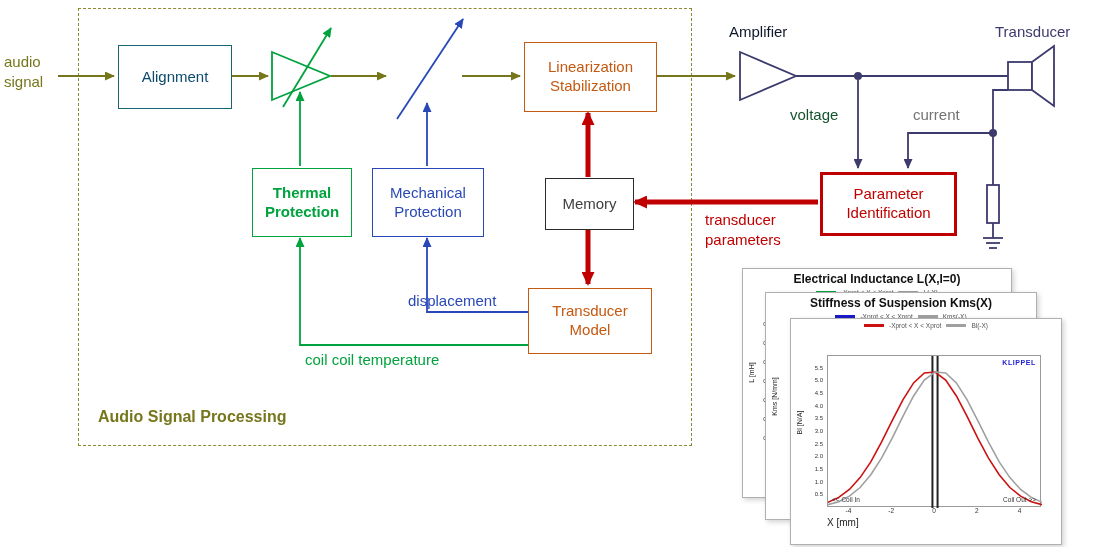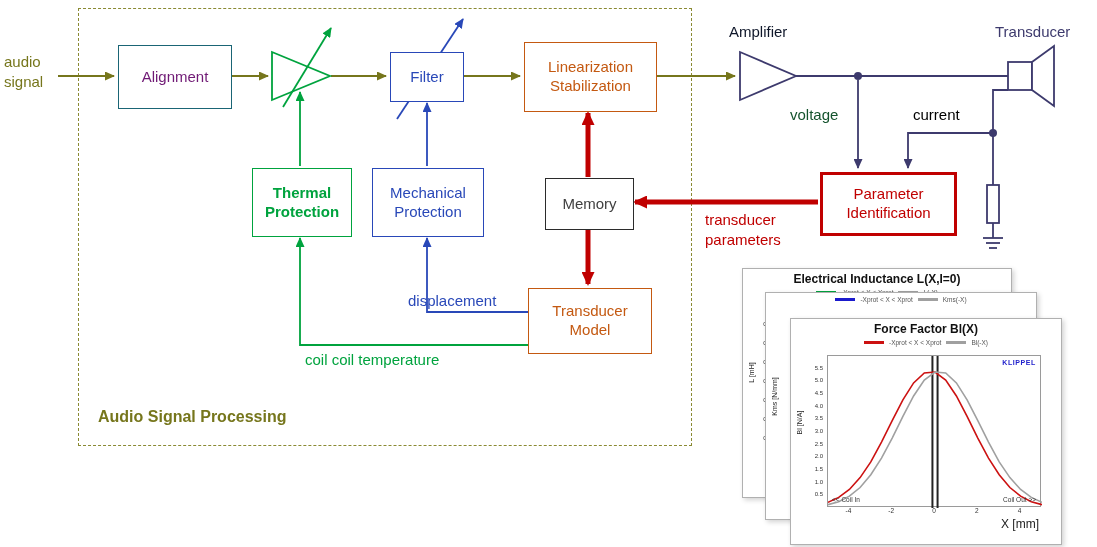--- a/index.html
+++ b/index.html
@@ -10,21 +10,21 @@
   svg.wires{position:absolute;left:0;top:0;z-index:2;}
   .chart-panel{position:absolute;background:#fff;border:1px solid #b0b0b0;box-shadow:2px 2px 5px rgba(0,0,0,.18);}
   .chart-title{text-align:center;font-weight:bold;font-size:12px;margin-top:3px;color:#111;}
   .chart-legend{display:flex;justify-content:center;align-items:center;gap:5px;font-size:6.5px;color:#555;margin-top:2px;height:8px;}
   .legend-swatch{display:inline-block;width:20px;height:3px;background:#888;}
   .chart-plot{position:absolute;left:36px;top:36px;width:212px;height:150px;border:1px solid #9a9a9a;background:#fff;}
   .y-col{position:absolute;left:12px;top:36px;width:22px;height:150px;font-size:6px;color:#333;}
   .ytick{position:absolute;right:2px;}
   .x-row{position:absolute;left:36px;top:188px;width:212px;height:9px;font-size:6.5px;color:#333;}
   .xtick{position:absolute;transform:translateX(-50%);}
-  .xlabel{position:absolute;left:36px;top:198px;width:212px;text-align:right;font-size:12px;color:#222;}
+  .xlabel{position:absolute;left:36px;top:198px;width:212px;text-align:left;font-size:10px;color:#222;}
   .ylabel{position:absolute;left:-22px;top:100px;width:60px;text-align:center;transform:rotate(-90deg);font-size:7px;color:#222;}
   .brand{position:absolute;right:4px;top:3px;color:#2222cc;font-size:7px;font-weight:bold;letter-spacing:.6px;}
   .coil-left{position:absolute;left:4px;bottom:3px;font-size:6.5px;color:#333;}
   .coil-right{position:absolute;right:4px;bottom:3px;font-size:6.5px;color:#333;}
 </style>
 </head>
 <body>
 
 <div id="stage">
 
@@ -78,40 +78,39 @@
     <circle cx="993" cy="133" r="4" fill="#3d3a6d"></circle>
     <rect x="987" y="185" width="12" height="38" fill="#fff" stroke="#3d3a6d" stroke-width="1.8"></rect>
     <line x1="993" y1="223" x2="993" y2="238" stroke="#3d3a6d" stroke-width="1.8"></line>
     <line x1="983" y1="238" x2="1003" y2="238" stroke="#3d3a6d" stroke-width="1.8"></line>
     <line x1="986" y1="243" x2="1000" y2="243" stroke="#3d3a6d" stroke-width="1.8"></line>
     <line x1="989" y1="248" x2="997" y2="248" stroke="#3d3a6d" stroke-width="1.8"></line>
     <line x1="858" y1="80" x2="858" y2="168" stroke="#3d3a6d" stroke-width="1.8" marker-end="url(#m-indigo)"></line>
     <polyline points="993,133 908,133 908,168" fill="none" stroke="#3d3a6d" stroke-width="1.8" marker-end="url(#m-indigo)"></polyline>
   </svg>
 
-  <div class="dbox" style="left:118px;top:45px;width:112px;height:62px;border:1.6px solid #1a6575;color:#701a75;">Alignment</div>
-  <div class="dbox" style="left:390px;top:52px;width:72px;height:48px;border:1.6px solid #2948b8;color:#2948b8;">Filter</div>
+  <div class="dbox" style="left:118px;top:45px;width:112px;height:62px;border:1.6px solid #1a6575;color:#0c4a6e;">Alignment</div>
   <div class="dbox" style="left:524px;top:42px;width:131px;height:68px;border:1.6px solid #c45911;color:#c45911;">Linearization
 Stabilization</div>
   <div class="dbox" style="left:252px;top:168px;width:98px;height:67px;border:1.6px solid #00a33e;color:#00a33e;font-weight:bold;">Thermal
 Protection</div>
   <div class="dbox" style="left:372px;top:168px;width:110px;height:67px;border:1.6px solid #2948b8;color:#2948b8;">Mechanical
 Protection</div>
   <div class="dbox" style="left:545px;top:178px;width:87px;height:50px;border:1.6px solid #2b2b2b;color:#404040;">Memory</div>
   <div class="dbox" style="left:528px;top:288px;width:122px;height:64px;border:1.6px solid #c45911;color:#c45911;">Transducer
 Model</div>
   <div class="dbox" style="left:820px;top:172px;width:131px;height:58px;border:3.5px solid #c00000;color:#c00000;">Parameter
 Identification</div>
 
   <div class="dlabel" style="left:4px;top:52px;color:#76761c;">audio
 signal</div>
   <div class="dlabel" style="left:729px;top:22px;color:#0f172a;">Amplifier</div>
   <div class="dlabel" style="left:995px;top:22px;color:#3d3a6d;">Transducer</div>
   <div class="dlabel" style="left:790px;top:105px;color:#14532d;">voltage</div>
-  <div class="dlabel" style="left:913px;top:105px;color:#000000;">current</div>
+  <div class="dlabel" style="left:913px;top:105px;color:#737373;">current</div>
   <div class="dlabel" style="left:408px;top:291px;color:#2948b8;">displacement</div>
   <div class="dlabel" style="left:305px;top:350px;color:#00a33e;">coil coil temperature</div>
   <div class="dlabel" style="left:705px;top:210px;color:#c00000;">transducer
 parameters</div>
   <div class="dlabel" style="left:98px;top:406px;color:#76761c;font-size:16px;font-weight:bold;">Audio Signal Processing</div>
 
   <div class="chart-panel" style="left:742px;top:268px;width:268px;height:228px;z-index:5;">
     <div class="chart-title">Electrical Inductance L(X,I=0)</div>
     <div class="chart-legend">
       <span class="legend-swatch" style="background: rgb(0, 163, 62);"></span>
@@ -126,20 +125,21 @@
         <div class="ytick" style="top: 54px;">0.50</div>
         <div class="ytick" style="top: 73px;">0.45</div>
         <div class="ytick" style="top: 92px;">0.40</div>
         <div class="ytick" style="top: 111px;">0.35</div>
         <div class="ytick" style="top: 130px;">0.30</div>
       </div>
     <div class="chart-plot"></div>
   </div>
 
   <div class="chart-panel" style="left:765px;top:292px;width:270px;height:226px;z-index:6;">
+    <div class="chart-title">Stiffness of Suspension Kms(X)</div>
     <div class="chart-legend">
       <span class="legend-swatch" style="background: rgb(26, 26, 204);"></span>
       <span>-Xprot &lt; X &lt; Xprot</span>
       <span class="legend-swatch" style="background: rgb(160, 160, 160);"></span>
       <span>Kms(-X)</span>
     </div>
     <div class="ylabel">Kms [N/mm]</div>
     <div class="y-col">
         <div class="ytick" style="top: 12.2px;">2.0</div>
         <div class="ytick" style="top: 27.4px;">1.8</div>
@@ -148,21 +148,20 @@
         <div class="ytick" style="top: 73px;">1.2</div>
         <div class="ytick" style="top: 88.2px;">1.0</div>
         <div class="ytick" style="top: 103.4px;">0.8</div>
         <div class="ytick" style="top: 118.6px;">0.6</div>
         <div class="ytick" style="top: 133.8px;">0.4</div>
       </div>
     <div class="chart-plot"></div>
   </div>
 
   <div class="chart-panel" style="left:790px;top:318px;width:270px;height:225px;z-index:7;">
-    <div class="chart-title">Force Factor Bl(X)</div>
     <div class="chart-legend">
       <span class="legend-swatch" style="background: rgb(204, 17, 17);"></span>
       <span>-Xprot &lt; X &lt; Xprot</span>
       <span class="legend-swatch" style="background: rgb(160, 160, 160);"></span>
       <span>Bl(-X)</span>
     </div>
     <div class="ylabel">Bl [N/A]</div>
     <div class="y-col">
         <div class="ytick" style="top: 9.66667px;">5.5</div>
         <div class="ytick" style="top: 22.3333px;">5.0</div>

